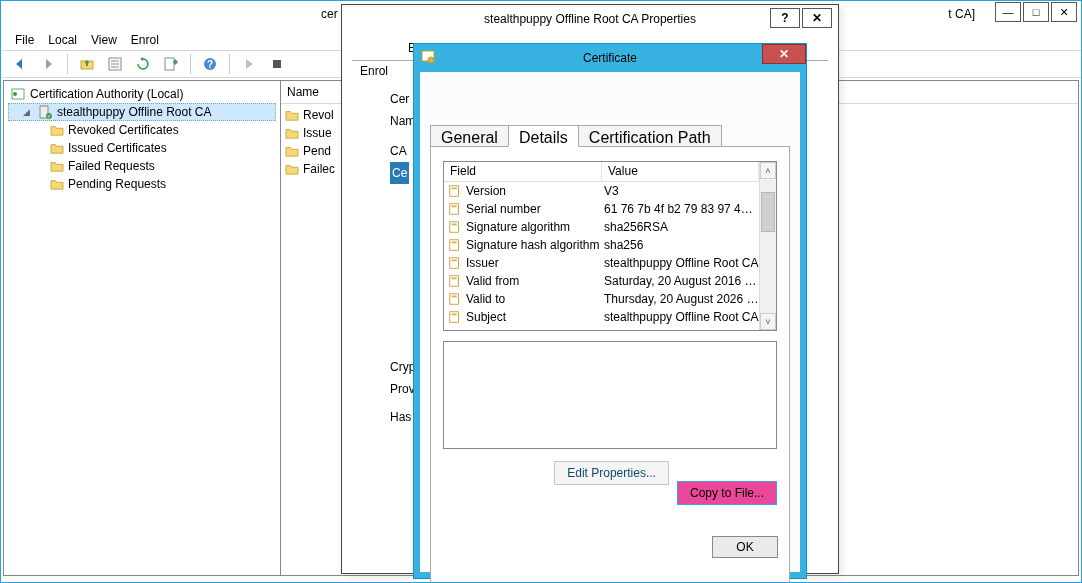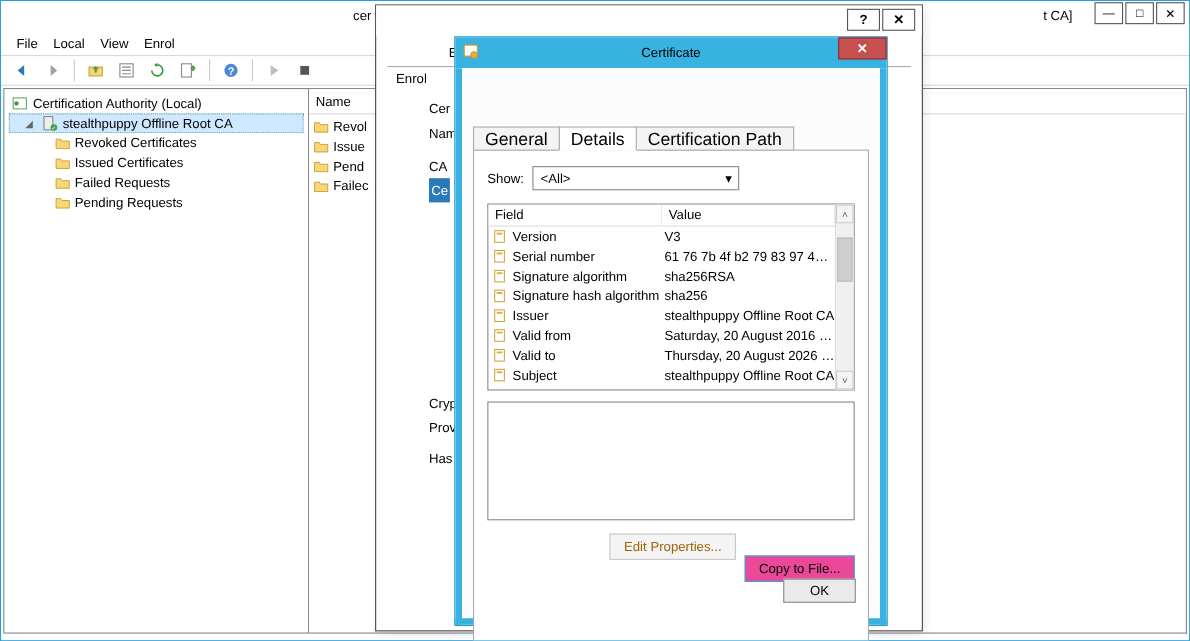--- a/index.html
+++ b/index.html
@@ -205,21 +205,21 @@
     line-height: 22px;
   }
   .props-group {
     font-size: 12px;
   }
 
   
   .cert-dialog {
     position: absolute;
     left: 412px;
-    top: 32px;
+    top: 42px;
     width: 394px;
     height: 536px;
     background: #fff;
     border: 1px solid #1890c9;
   }
   .cert-titlebar {
     height: 28px;
     background: #38b3e1;
     color: #000;
     display: flex;
@@ -386,21 +386,21 @@
   .cert-btn {
     height: 24px;
     padding: 0 12px;
     border: 1px solid #888;
     background: #eaeaea;
     font-size: 12px;
     display: flex;
     align-items: center;
   }
   .cert-btn.disabled {
-    color: #a16207;
+    color: #0c4a6e;
     border-color: #c6c6c6;
     background: #f4f4f4;
   }
   .cert-btn.hot {
     background: #ec4899;
     border-color: #3ba0e0;
     margin-top: 20px;
   }
   .okrow {
     position: absolute;
@@ -573,20 +573,21 @@
             <path d="M1 3h5l1 2h8v8H1z" fill="#f7d77a" stroke="#c9a32e"></path>
           </svg>
         <span>Failec</span>
       </div>
     </div>
   </div>
 </div>
 
 <div class="props-dialog">
   <div class="props-titlebar">
+    <span>stealthpuppy Offline Root CA Properties</span>
     <div class="props-winbtns">
       <div class="pwinbtn">?</div>
       <div class="pwinbtn">✕</div>
     </div>
   </div>
   <div class="props-body">
     <div class="props-tabbar">
       <div style="width:48px"></div>
       <div class="props-tab">E</div>
     </div>
@@ -620,27 +621,20 @@
     <span>Certificate</span>
     <div class="cert-close">✕</div>
   </div>
   <div class="cert-body">
     <div class="cert-tabs">
       <div class="cert-tab inactive">General</div>
       <div class="cert-tab active">Details</div>
       <div class="cert-tab inactive">Certification Path</div>
     </div>
     <div class="cert-tabpage">
-      <div class="show-row">
-        <span>Show:</span>
-        <div class="show-select">
-          <span>&lt;All&gt;</span>
-          <span>▾</span>
-        </div>
-      </div>
 
       <div class="field-list">
         <div class="fl-main">
           <div class="fl-header">
             <div class="flh-col flh-field">Field</div>
             <div class="flh-col flh-value">Value</div>
           </div>
           <div class="fl-rows" id="fl-rows">
               <div class="fl-row">
                 <div class="flr-field">

